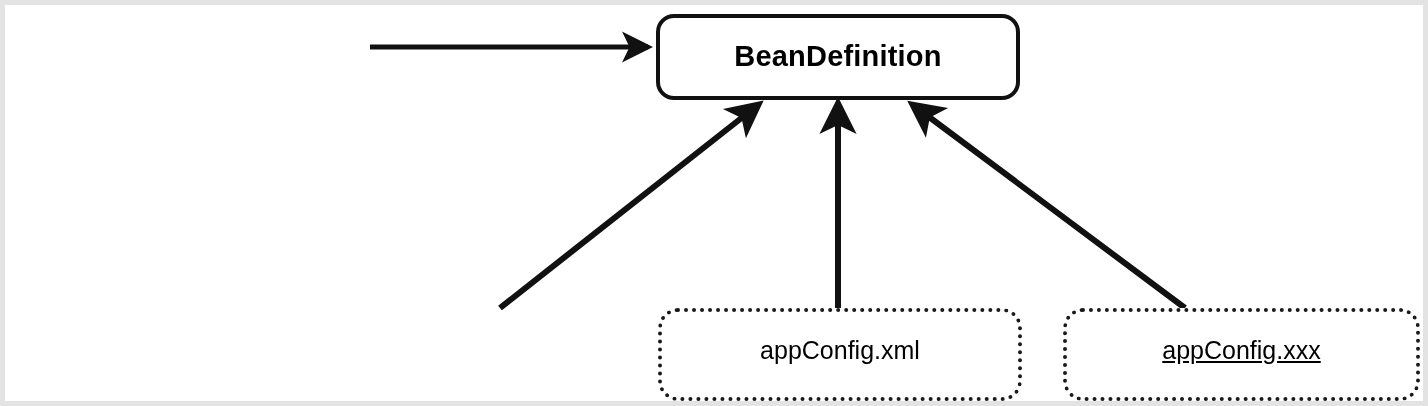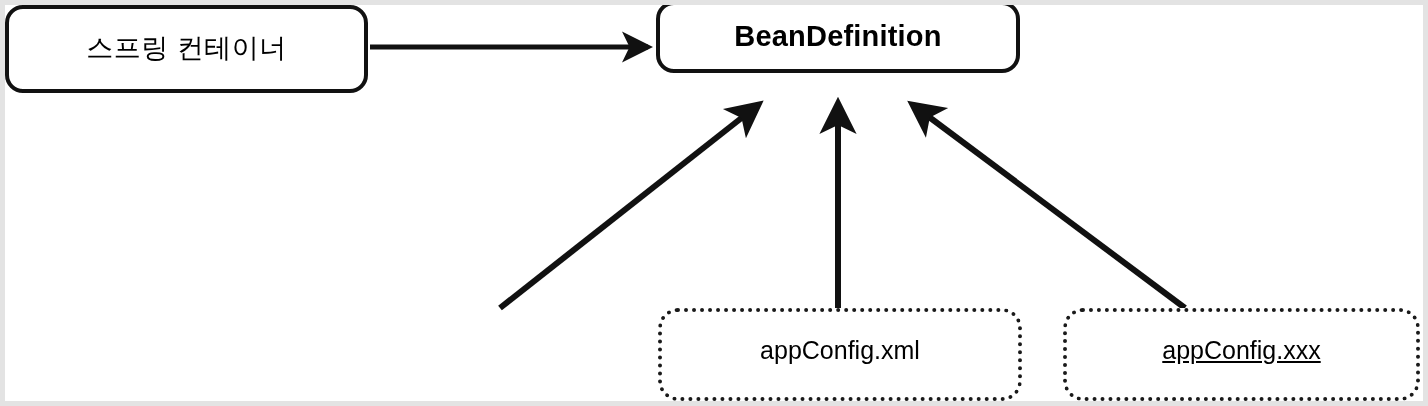--- a/index.html
+++ b/index.html
@@ -57,23 +57,23 @@
     height: 88px;
   }
   #node-spring-container .node-label {
     font-size: 27px;
     font-weight: 400;
     letter-spacing: 0.5px;
   }
   
   #node-bean-definition {
     left: 656px;
-    top: 1px;
+    top: 14px;
     width: 364px;
-    height: 72px;
+    height: 86px;
   }
   #node-bean-definition .node-label {
     font-size: 29px;
     font-weight: 700;
     letter-spacing: 0.2px;
   }
   
   #node-appconfig-class {
     left: 250px;
     top: 308px;
@@ -125,23 +125,20 @@
 
     <line x1="370" y1="47" x2="648" y2="47" stroke="#111111" stroke-width="5" marker-end="url(#head-right)"></line>
 
     <line x1="500" y1="308" x2="758" y2="105" stroke="#111111" stroke-width="6" marker-end="url(#head-up)"></line>
 
     <line x1="838" y1="308" x2="838" y2="104" stroke="#111111" stroke-width="6" marker-end="url(#head-up)"></line>
 
     <line x1="1185" y1="308" x2="913" y2="105" stroke="#111111" stroke-width="6" marker-end="url(#head-up)"></line>
   </svg>
 
-  <div class="node node-solid" id="node-spring-container">
-    <span class="node-label">스프링 컨테이너</span>
-  </div>
 
   <div class="node node-solid" id="node-bean-definition">
     <span class="node-label">BeanDefinition</span>
   </div>
 
 
   <div class="node node-dotted" id="node-appconfig-xml">
     <span class="node-label">appConfig.xml</span>
   </div>
 

